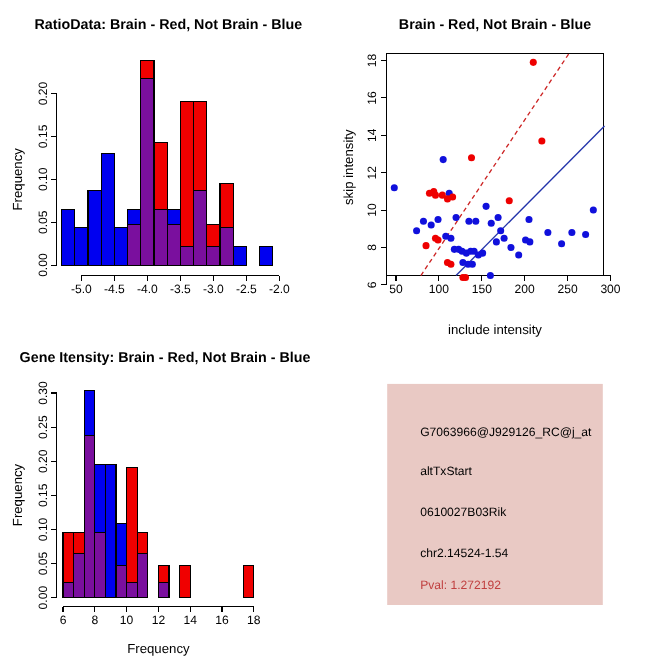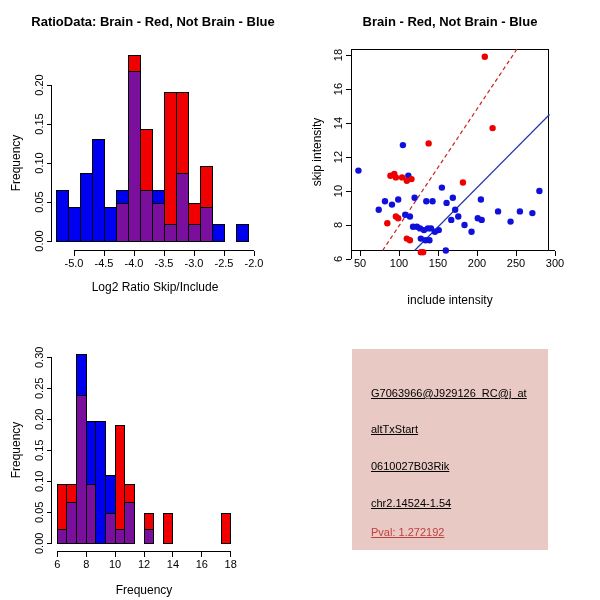--- a/index.html
+++ b/index.html
@@ -5,21 +5,21 @@
   html,body{margin:0;padding:0;background:#ffffff;}
   .canvas{position:relative;width:600px;height:600px;background:#ffffff;overflow:hidden;
           font-family:"Liberation Sans",sans-serif;}
   .plots-svg{position:absolute;left:0;top:0;}
   .ptitle{position:absolute;font-size:13px;font-weight:bold;color:#000;white-space:nowrap;
           transform:translateX(-50%);}
   .axlab{position:absolute;font-size:12px;color:#000;white-space:nowrap;transform:translateX(-50%);}
   .axlab-v{position:absolute;font-size:12px;color:#000;white-space:nowrap;
            transform:translate(-50%,-50%) rotate(-90deg);}
   .infopanel{position:absolute;left:352px;top:349px;width:196px;height:201px;}
-  .infoline{position:absolute;left:19px;font-size:11px;color:#000;white-space:nowrap;text-decoration:underline;}
+  .infoline{position:absolute;left:30px;font-size:11px;color:#000;white-space:nowrap;}
   svg text{font-family:"Liberation Sans",sans-serif;fill:#000;}
 </style>
 </head>
 <body>
 
 <div class="canvas">
 
   <svg class="plots-svg" width="600" height="600" id="plots">
       <g>
         <g>
@@ -229,27 +229,27 @@
           <circle cx="423.18" cy="252.2" r="3.2" fill="#EE0000"></circle>
           <circle cx="428.64" cy="143.39999999999998" r="3.2" fill="#EE0000"></circle>
           <circle cx="462.96000000000004" cy="182.5" r="3.2" fill="#EE0000"></circle>
           <circle cx="484.8" cy="56.700000000000024" r="3.2" fill="#EE0000"></circle>
           <circle cx="492.6" cy="128.10000000000002" r="3.2" fill="#EE0000"></circle>
         </g>
       </g>
     </svg>
 
   <div class="ptitle" style="left:153px;top:14px;">RatioData: Brain - Red, Not Brain - Blue</div>
-  <div class="axlab" style="left:155px;top:280px;">Log2 Ratio Skip/Include</div>
   <div class="axlab-v" style="left:16px;top:163px;">Frequency</div>
 
   <div class="ptitle" style="left:450px;top:14px;">Brain - Red, Not Brain - Blue</div>
   <div class="axlab" style="left:450px;top:293px;">include intensity</div>
   <div class="axlab-v" style="left:317px;top:152px;">skip intensity</div>
 
+  <div class="ptitle" style="left:150px;top:317px;">Gene Itensity: Brain - Red, Not Brain - Blue</div>
   <div class="axlab" style="left:144px;top:583px;">Frequency</div>
   <div class="axlab-v" style="left:16px;top:450px;">Frequency</div>
 
   <div class="infopanel" id="infopanel" style="background: rgb(233, 201, 196);">
     <div class="infoline" style="top:38px;">G7063966@J929126_RC@j_at</div>
     <div class="infoline" style="top:74px;">altTxStart</div>
     <div class="infoline" style="top:111px;text-align:center;">0610027B03Rik</div>
     <div class="infoline" style="top:148px;">chr2.14524-1.54</div>
     <div class="infoline" id="pval-line" style="top: 177px; color: rgb(192, 64, 64);">Pval: 1.272192</div>
   </div>

